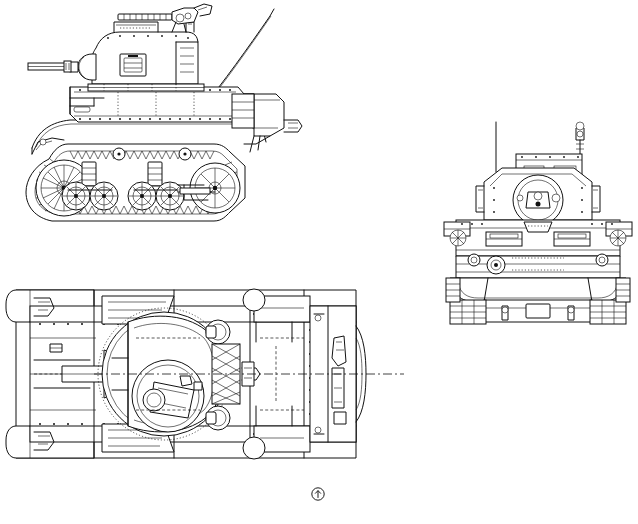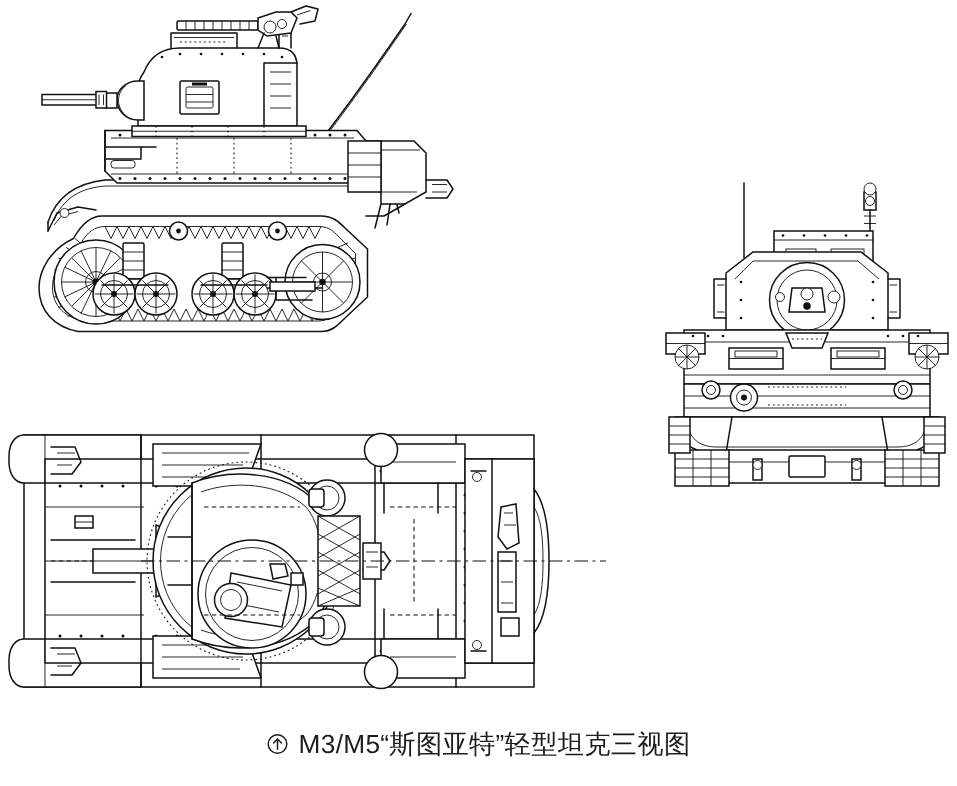--- a/index.html
+++ b/index.html
@@ -635,16 +635,16 @@
       </g>
     </svg>
   </div>
 
   <div id="caption">
     <span class="cap-mark">
       <svg width="14" height="14" viewBox="0 0 14 14" style="display:inline-block;vertical-align:-2px;">
         <circle cx="7" cy="7" r="6.2" fill="none" stroke="#1d1d1d" stroke-width="1"></circle>
         <path d="M7,10.5 L7,4 M4.4,6.3 L7,3.6 L9.6,6.3" fill="none" stroke="#1d1d1d" stroke-width="1" stroke-linecap="round" stroke-linejoin="round"></path>
       </svg>
-    </span><span>M3/M5“斯图亚特”轻型坦克三视图</span>
+    </span>
   </div>
 
 </div>
 
 </body></html>

